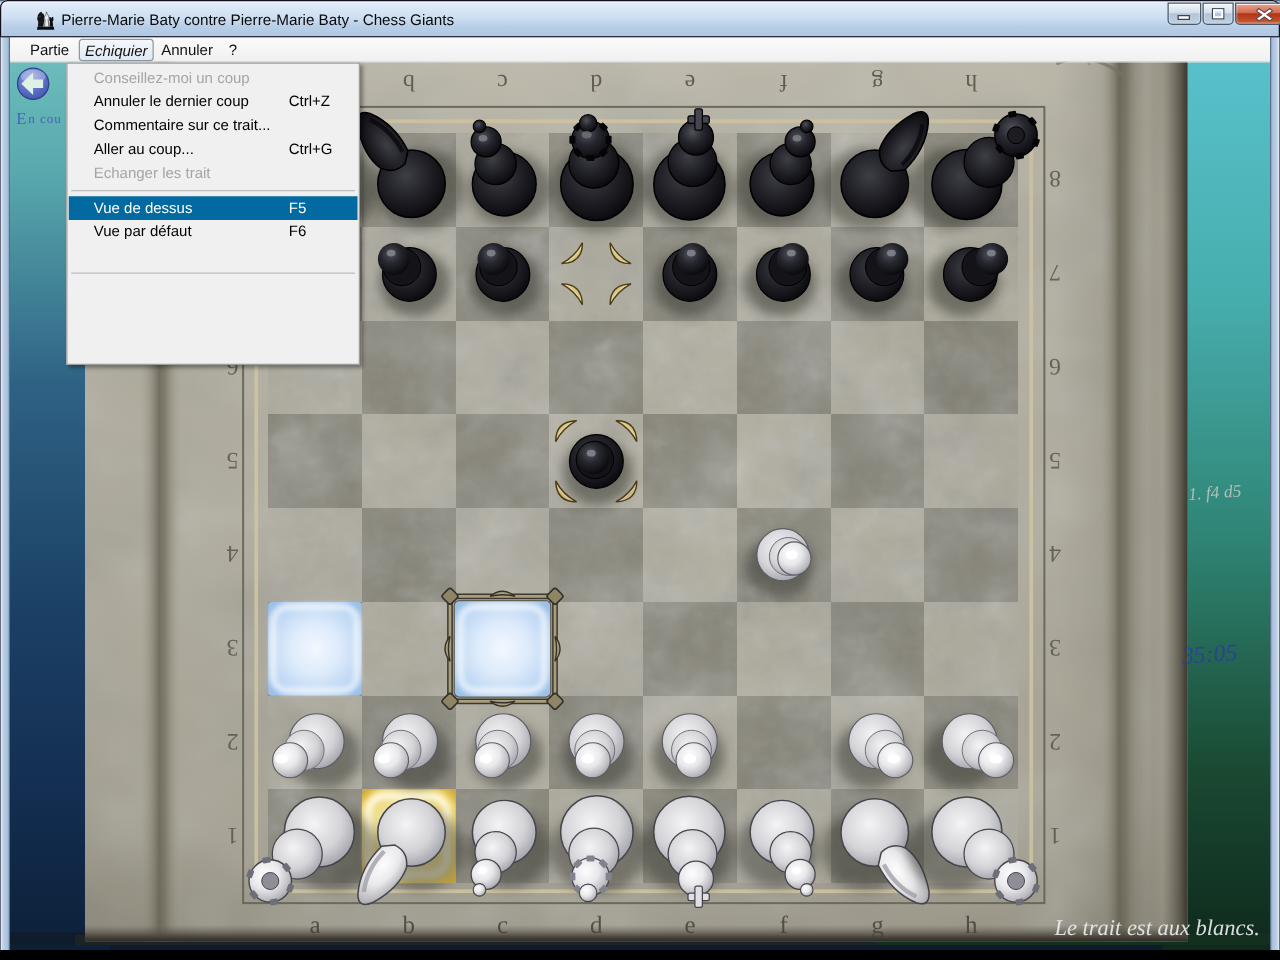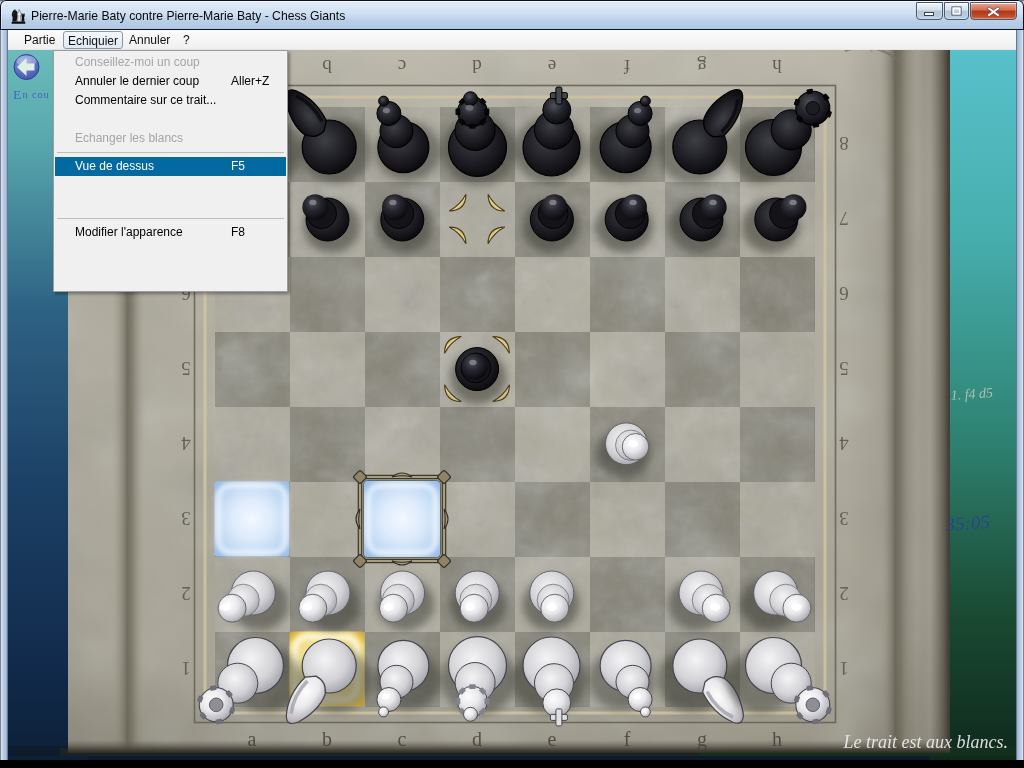--- a/index.html
+++ b/index.html
@@ -4,25 +4,25 @@
 body{width:1024px;height:768px;overflow:hidden;font-family:"Liberation Sans",sans-serif;background:#000}
 #win{position:relative;width:1024px;height:768px}
 
 #tbar{position:absolute;left:0;top:0;width:1024px;height:30px;border-radius:6px 6px 0 0;
 background:linear-gradient(#e4eefa,#cfe0f2 45%,#b9cfe8 70%,#adc6e2);
 box-shadow:inset 0 0 0 1px #10101f, inset 0 2px 0 rgba(255,255,255,.55), inset 2px 0 0 rgba(255,255,255,.4), inset 0 -1px 0 #76828e}
 .brd{position:absolute;background:linear-gradient(90deg,#14142a 0,#e8f0f8 1px,#c4d6ea 2px,#a8c0da 6px,#8aa4c0 7px,#42506a 8px)}
 #bleft{left:0;top:30px;width:8px;height:730px}
 #bright{left:1016px;top:30px;width:8px;height:730px;transform:scaleX(-1)}
 #bbot{left:0;top:756px;width:1024px;height:12px;background:linear-gradient(#2a3850 0,#98b4d2 1px,#e8f2fa 3px,#cfe0f0 6px,#a8c0da 9px,#8aa4c0 11px,#10101f 12px)}
-#titlebar{position:absolute;left:1px;top:1px;right:1px;height:29px;z-index:5}
+#titlebar{position:absolute;left:19px;top:1px;right:1px;height:29px;z-index:5}
 #title{position:absolute;left:30px;top:8px;font-size:12.2px;color:#0a0a0a;white-space:nowrap}
 #menubar{position:absolute;left:8px;top:30px;width:1008px;height:20px;background:linear-gradient(#fbfbfb,#f0f0f1);border-bottom:1px solid #e6e6e6;font-size:12px;color:#111}
 .mtab{position:absolute;top:1px;height:18px;line-height:18px;padding:0 4px}
-#echi{border:1px solid #8a99a8;border-radius:3px;background:linear-gradient(#f4f8fc,#dfe9f2);}
+#echi{border:1px solid #8a99a8;border-radius:3px;background:linear-gradient(#f4f8fc,#dfe9f2);font-style:italic;}
 
 .cap{position:absolute;top:1px;height:18px;border:1px solid #4c5a68;box-shadow:inset 0 1px 0 rgba(255,255,255,.7), inset 0 0 0 1px rgba(255,255,255,.25)}
 #bmin{left:915px;width:27px;border-radius:0 0 4px 4px;background:linear-gradient(#f2f6fa,#d3dfeb 45%,#b4c5d8 50%,#bfd0e2)}
 #bmax{left:943px;width:25px;border-radius:0 0 4px 4px;background:linear-gradient(#f2f6fa,#d3dfeb 45%,#b4c5d8 50%,#bfd0e2)}
 #bclose{left:969px;width:47px;border-radius:0 0 4px 4px;background:linear-gradient(#e8a894,#d36a4c 45%,#b23418 50%,#c04f2c 85%,#d4714e)}
 
 #dmenu{position:absolute;left:53px;top:49.5px;width:235px;height:242px;background:#f0f0f0;border:1px solid #9d9d9d;
 box-shadow:2px 2px 3px rgba(0,0,0,.35);font-size:12px;color:#000;z-index:30}
 .mi{position:absolute;left:1px;right:1px;height:19px;line-height:19px;padding-left:20px}
 .mi .short{position:absolute;left:176px}
@@ -590,20 +590,21 @@
         </svg></div>
 </div>
 <div id="menubar">
  <span class="mtab" style="left:12px">Partie</span>
  <span class="mtab" id="echi" style="left:55px">Echiquier</span>
  <span class="mtab" style="left:117px">Annuler</span>
  <span class="mtab" style="left:171px">?</span>
 </div>
 <div id="dmenu">
 <div class="mi dis" style="top:2.5px">Conseillez-moi un coup</div>
-      <div class="mi" style="top:21.5px">Annuler le dernier coup<span class="short">Aller+Z</span></div>
+      <div class="mi" style="top:21.5px">Annuler le dernier coup<span class="short">Ctrl+Z</span></div>
       <div class="mi" style="top:40.5px">Commentaire sur ce trait...</div>
-      <div class="mi dis" style="top:78.5px">Echanger les blancs</div>
+      <div class="mi" style="top:59.5px">Aller au coup...<span class="short">Ctrl+G</span></div>
+      <div class="mi dis" style="top:78.5px">Echanger les trait</div>
       <div class="msep" style="top:101.0px"></div>
       <div class="mi sel" style="top:106.5px">Vue de dessus<span class="short">F5</span></div>
+      <div class="mi" style="top:125.5px">Vue par défaut<span class="short">F6</span></div>
       <div class="msep" style="top:167.0px"></div>
-      <div class="mi" style="top:172.5px">Modifier l'apparence<span class="short">F8</span></div>
 </div>
 </div>
 </body></html>

